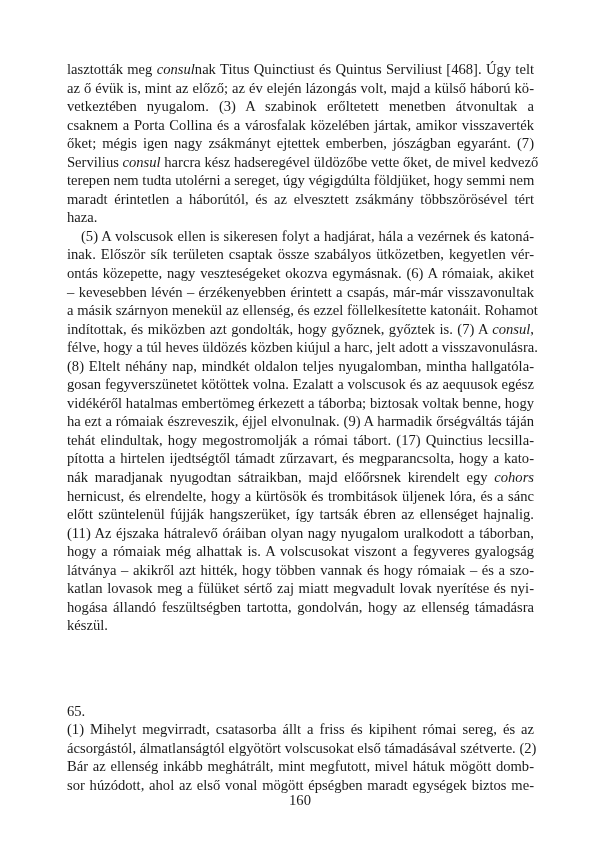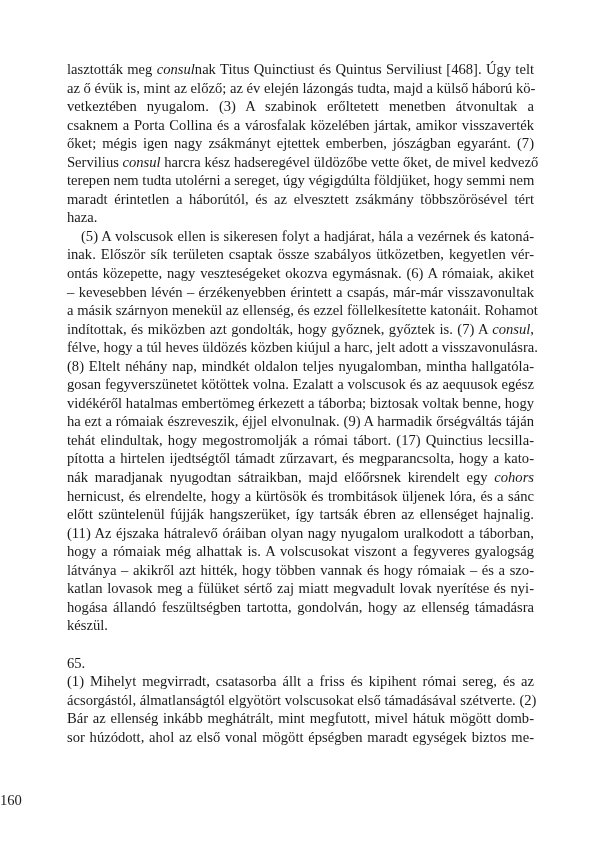--- a/index.html
+++ b/index.html
@@ -7,34 +7,34 @@
   .page {
     position: absolute; left: 67px; top: 60px; width: 467px;
     font-family: "Liberation Serif", "DejaVu Serif", serif;
     font-size: 14.6px; line-height: 18.55px; color: #1a1a1a;
     text-align: justify;
   }
   .line { display: block; white-space: nowrap; text-align: justify; text-align-last: justify; height: 18.55px; }
   .indent { padding-left: 14px; }
   .line.para-end { text-align-last: left; }
   .gap { height: 18.55px; }
-  .chapter { display:block; height: 18.55px; text-align-last:left; }
+  .chapter { display:block; height: 18.55px; text-align-last:left;margin-top:48px; }
   i { }
   .pagenum {
-    position: absolute; left: 0; width: 600px; top: 792px; 
+    position: absolute; left: 0; width: 600px; top: 792px; text-align: center;
     font-family: "Liberation Serif", "DejaVu Serif", serif; font-size: 14.6px; color: #1a1a1a;
   }
 </style>
 </head>
 <body>
 
 <div class="page">
   <div id="sec1">
       <span class="line">lasztották meg <i>consul</i>nak Titus Quinctiust és Quintus Serviliust [468]. Úgy telt</span>
-      <span class="line">az ő évük is, mint az előző; az év elején lázongás tudta, majd a külső háború kö-</span>
+      <span class="line">az ő évük is, mint az előző; az év elején lázongás volt, majd a külső háború kö-</span>
       <span class="line">vetkeztében nyugalom. (3) A szabinok erőltetett menetben átvonultak a</span>
       <span class="line">csaknem a Porta Collina és a városfalak közelében jártak, amikor visszaverték</span>
       <span class="line">őket; mégis igen nagy zsákmányt ejtettek emberben, jószágban egyaránt. (7)</span>
       <span class="line">Servilius <i>consul</i> harcra kész hadseregével üldözőbe vette őket, de mivel kedvező</span>
       <span class="line">terepen nem tudta utolérni a sereget, úgy végigdúlta földjüket, hogy semmi nem</span>
       <span class="line">maradt érintetlen a háborútól, és az elvesztett zsákmány többszörösével tért</span>
       <span class="line para-end">haza.</span>
     </div>
   <div id="sec2">
       <span class="line indent">(5) A volscusok ellen is sikeresen folyt a hadjárat, hála a vezérnek és katoná-</span>

